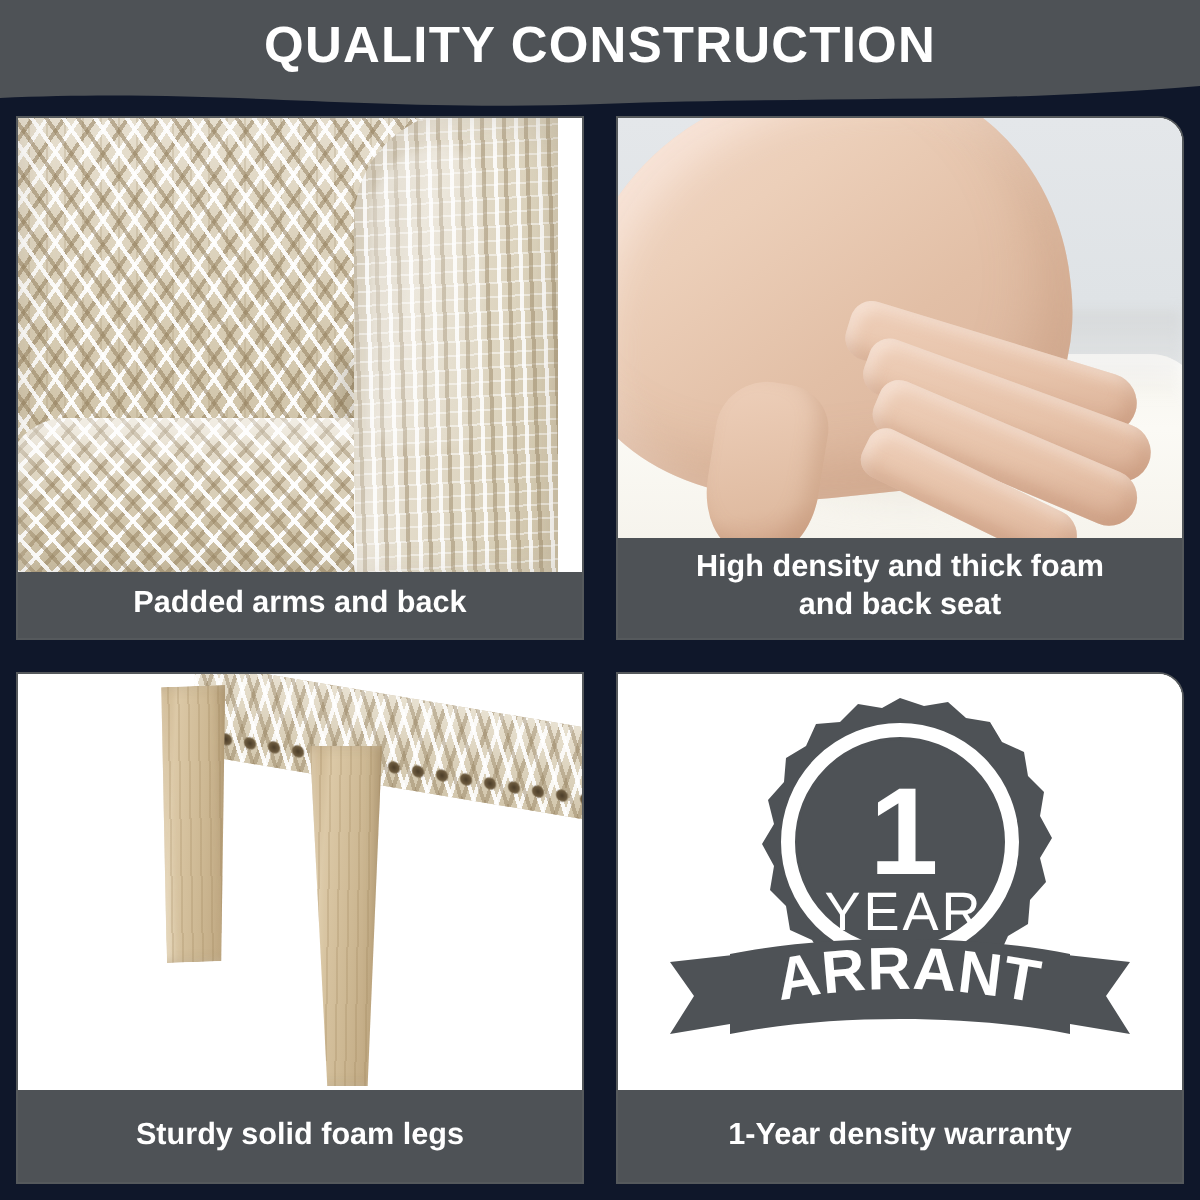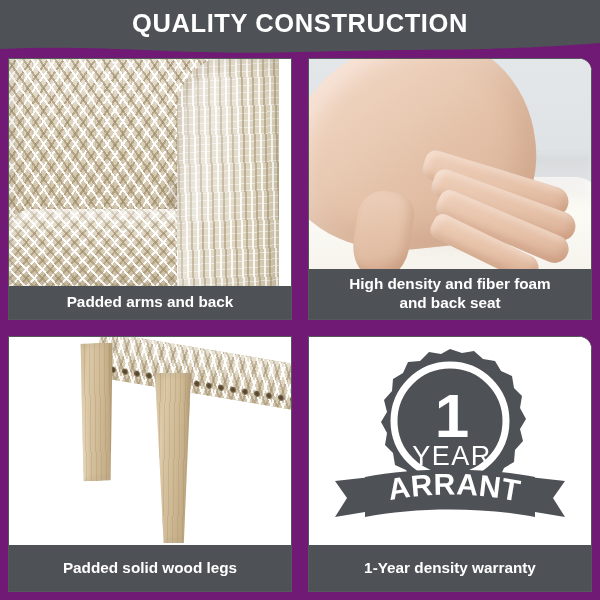--- a/index.html
+++ b/index.html
@@ -12,21 +12,21 @@
     height: 600px;
     font-family: "Liberation Sans", sans-serif;
     overflow: hidden;
     position: relative;
   }
 
   #infographic {
     position: relative;
     width: 600px;
     height: 600px;
-    background: #701a75;
+    background: #0f172a;
   }
 
   
   .header {
     position: absolute;
     left: 0;
     top: 0;
     width: 600px;
     height: 58px;
   }
@@ -408,41 +408,41 @@
           <div class="hand"></div>
           <div class="thumb"></div>
           <div class="finger f1"></div>
           <div class="finger f2"></div>
           <div class="finger f3"></div>
           <div class="finger f4"></div>
         </div>
       </div>
       <div class="caption">
         <span>
-          <span>High density and fiber foam</span><br>
+          <span>High density and thick foam</span><br>
           <span>and back seat</span>
         </span>
       </div>
     </div>
 
     <div class="panel bottom left">
       <div class="media">
         <div class="legs-scene">
           <div class="seat-block"></div>
           <div class="nailhead-row"></div>
           <div class="leg leg-back">
             <div class="leg-grain"></div>
           </div>
           <div class="leg leg-front">
             <div class="leg-grain"></div>
           </div>
         </div>
       </div>
       <div class="caption">
-        <span>Padded solid wood legs</span>
+        <span>Sturdy solid foam legs</span>
       </div>
     </div>
 
     <div class="panel bottom right">
       <div class="media">
         <div class="badge-scene">
           <svg class="badge-svg" width="250" height="200" viewBox="0 0 250 200">
 
             <g transform="translate(125,86)">
               <path id="scallop" d="

